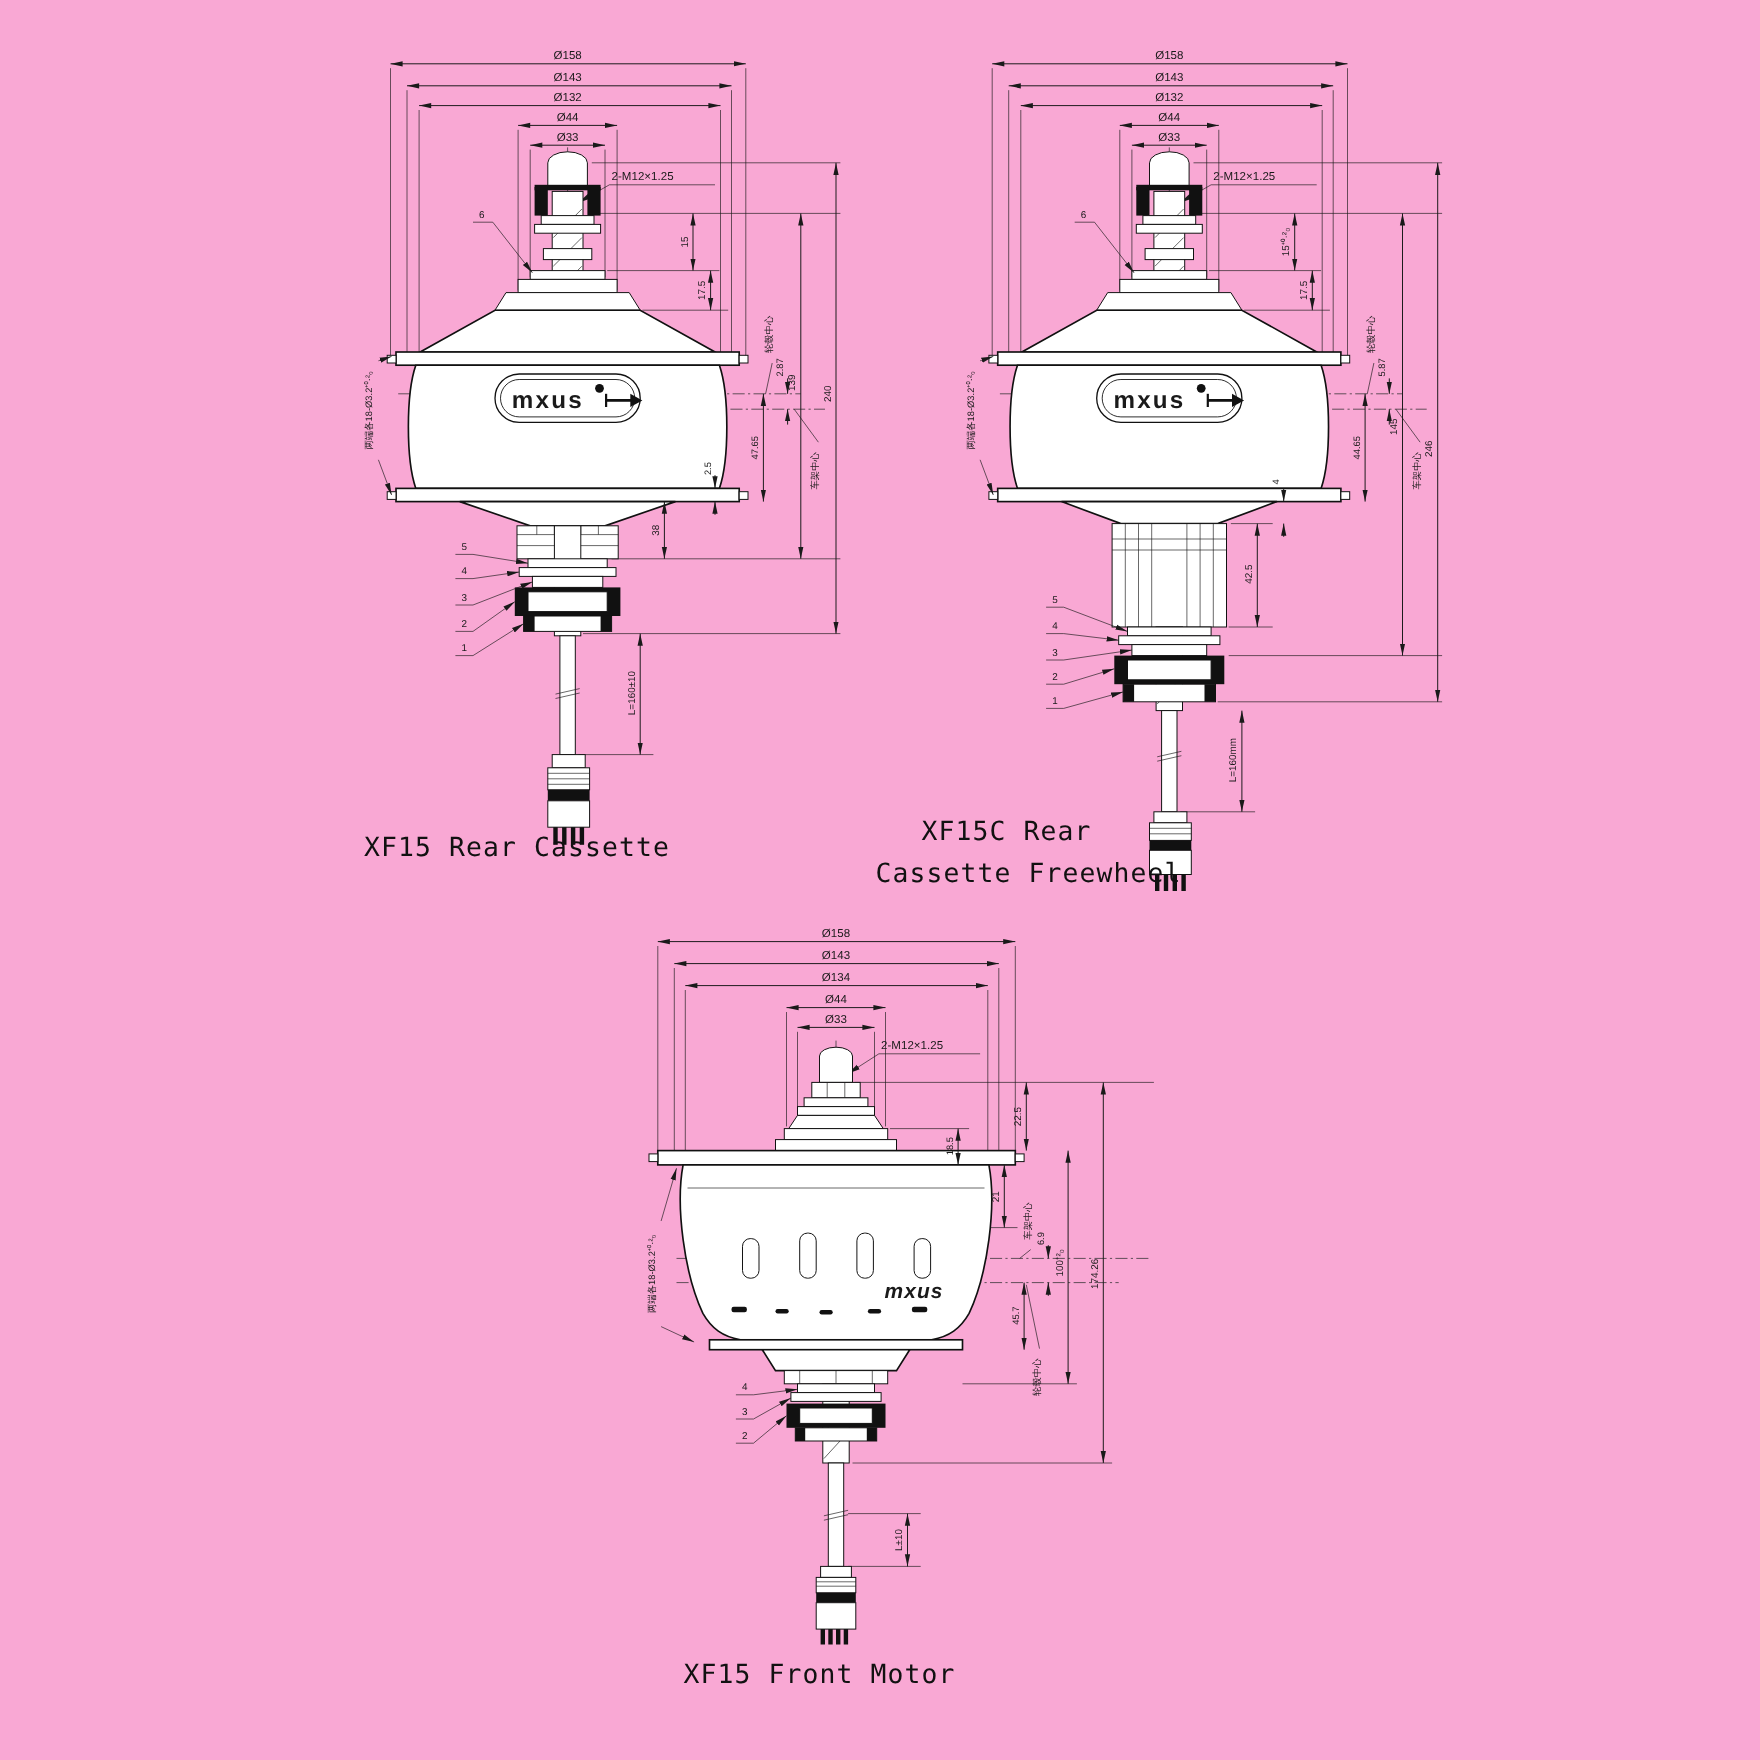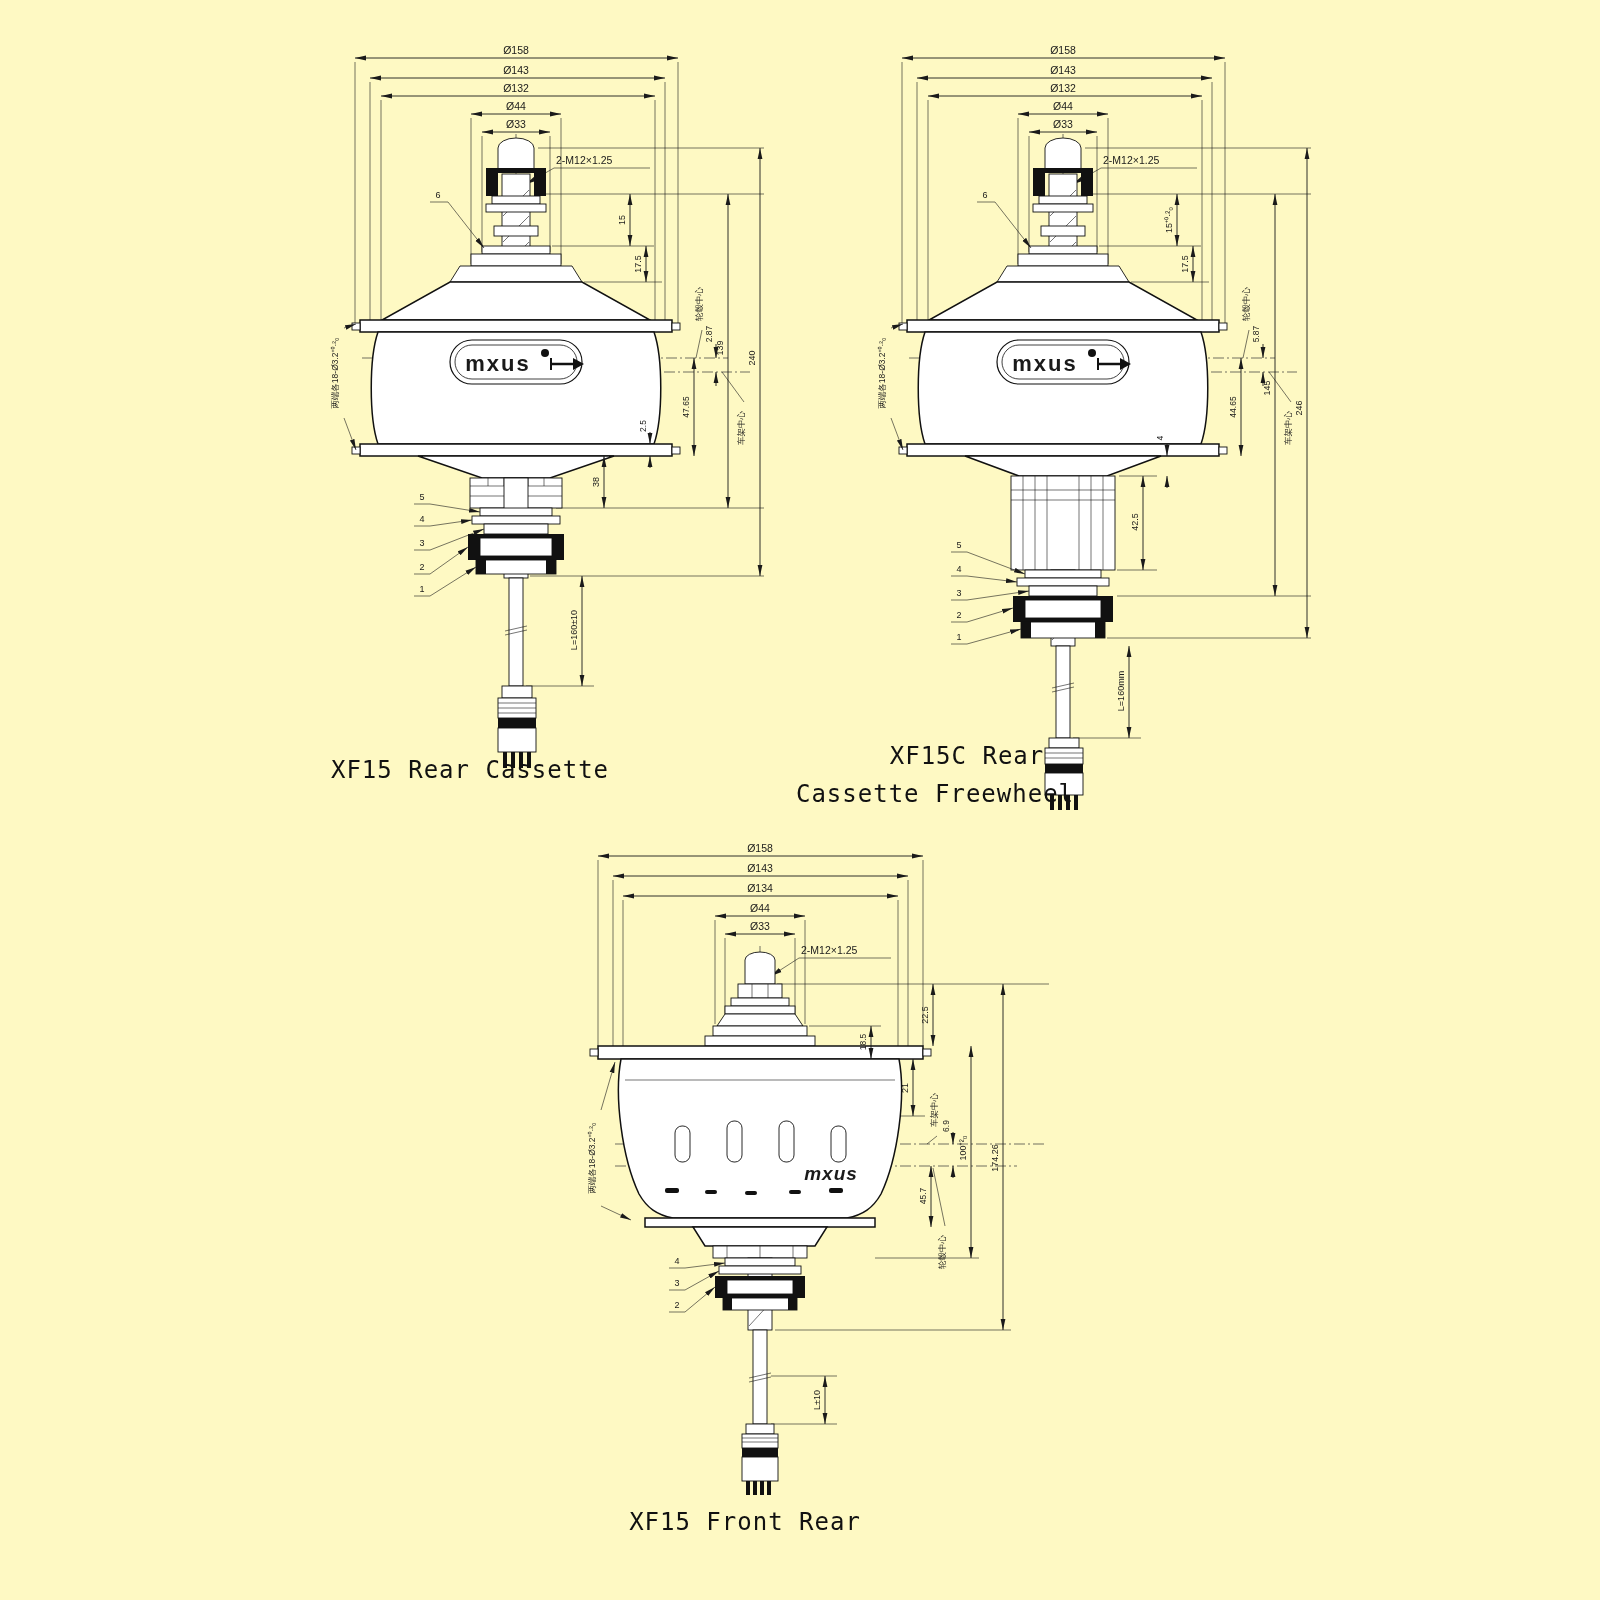--- a/index.html
+++ b/index.html
@@ -1,16 +1,16 @@
 <!DOCTYPE html>
 <html><head>
 <meta charset="utf-8">
 <style>
   html,body{margin:0;padding:0;background:#fff;}
-  #canvas{position:relative;width:1600px;height:1600px;background:#fef9c3;overflow:hidden;
+  #canvas{position:relative;width:1600px;height:1600px;background:#f9a8d4;overflow:hidden;
           font-family:"Liberation Sans",sans-serif;}
   svg.fig{position:absolute;overflow:visible;}
   svg text{font-family:"Liberation Sans",sans-serif;fill:#1a1a1a;}
   .t10{font-size:10.5px;}
   .t9{font-size:9px;}
   .t8{font-size:8.5px;}
   .dl{stroke:#1a1a1a;stroke-width:0.9;fill:none;}
   .xl{stroke:#1a1a1a;stroke-width:0.6;fill:none;}
   .ol{stroke:#111;stroke-width:1.5;fill:#fff;}
   .o2{stroke:#111;stroke-width:0.9;fill:#fff;}
@@ -403,21 +403,21 @@
     <text class="t8" x="446" y="400" text-anchor="middle" transform="rotate(-90 446 400)">车架中心</text>
     <line class="xl" x1="446" y1="374" x2="424" y2="344"></line>
   </g>
 
   <g>
     <text class="t8" x="40" y="345" text-anchor="middle" transform="rotate(-90 40 345)">两端各18-Ø3.2⁺⁰·²₀</text>
     <line class="xl" x1="46" y1="300" x2="58" y2="296" marker-end="url(#aE_b)"></line>
     <line class="xl" x1="46" y1="390" x2="58" y2="422" marker-end="url(#aE_b)"></line>
   </g>
 </svg>
-<div class="title" style="left:802px;top:742px;width:330px">XF15C Rear</div>
+<div class="title" style="left:750px;top:742px;width:330px">XF15C Rear</div>
 <div class="title" style="left:770px;top:780px;width:330px">Cassette Freewheel</div>
 
 <svg class="fig" style="left:575px;top:828px" width="520" height="700" viewBox="0 0 520 700">
   <defs>
     <marker id="aE_c" markerWidth="12" markerHeight="7" refX="11" refY="3" orient="auto" markerUnits="userSpaceOnUse">
           <path d="M0,0.6 L11,3 L0,5.4 Z" fill="#1a1a1a"></path>
         </marker>
     <marker id="aS_c" markerWidth="12" markerHeight="7" refX="0" refY="3" orient="auto" markerUnits="userSpaceOnUse">
           <path d="M11,0.6 L0,3 L11,5.4 Z" fill="#1a1a1a"></path>
         </marker>
@@ -568,15 +568,15 @@
     <text class="t8" x="370" y="424" text-anchor="middle" transform="rotate(-90 370 424)">轮毂中心</text>
     <line class="xl" x1="370" y1="398" x2="358" y2="340"></line>
   </g>
 
   <g>
     <text class="t8" x="20" y="330" text-anchor="middle" transform="rotate(-90 20 330)">两端各18-Ø3.2⁺⁰·²₀</text>
     <line class="xl" x1="26" y1="282" x2="40" y2="234" marker-end="url(#aE_c)"></line>
     <line class="xl" x1="26" y1="378" x2="56" y2="392" marker-end="url(#aE_c)"></line>
   </g>
 </svg>
-<div class="title" style="left:575px;top:1508px;width:340px">XF15 Front Rear</div>
+<div class="title" style="left:575px;top:1508px;width:340px">XF15 Front Motor</div>
 
 </div>
 
 </body></html>

